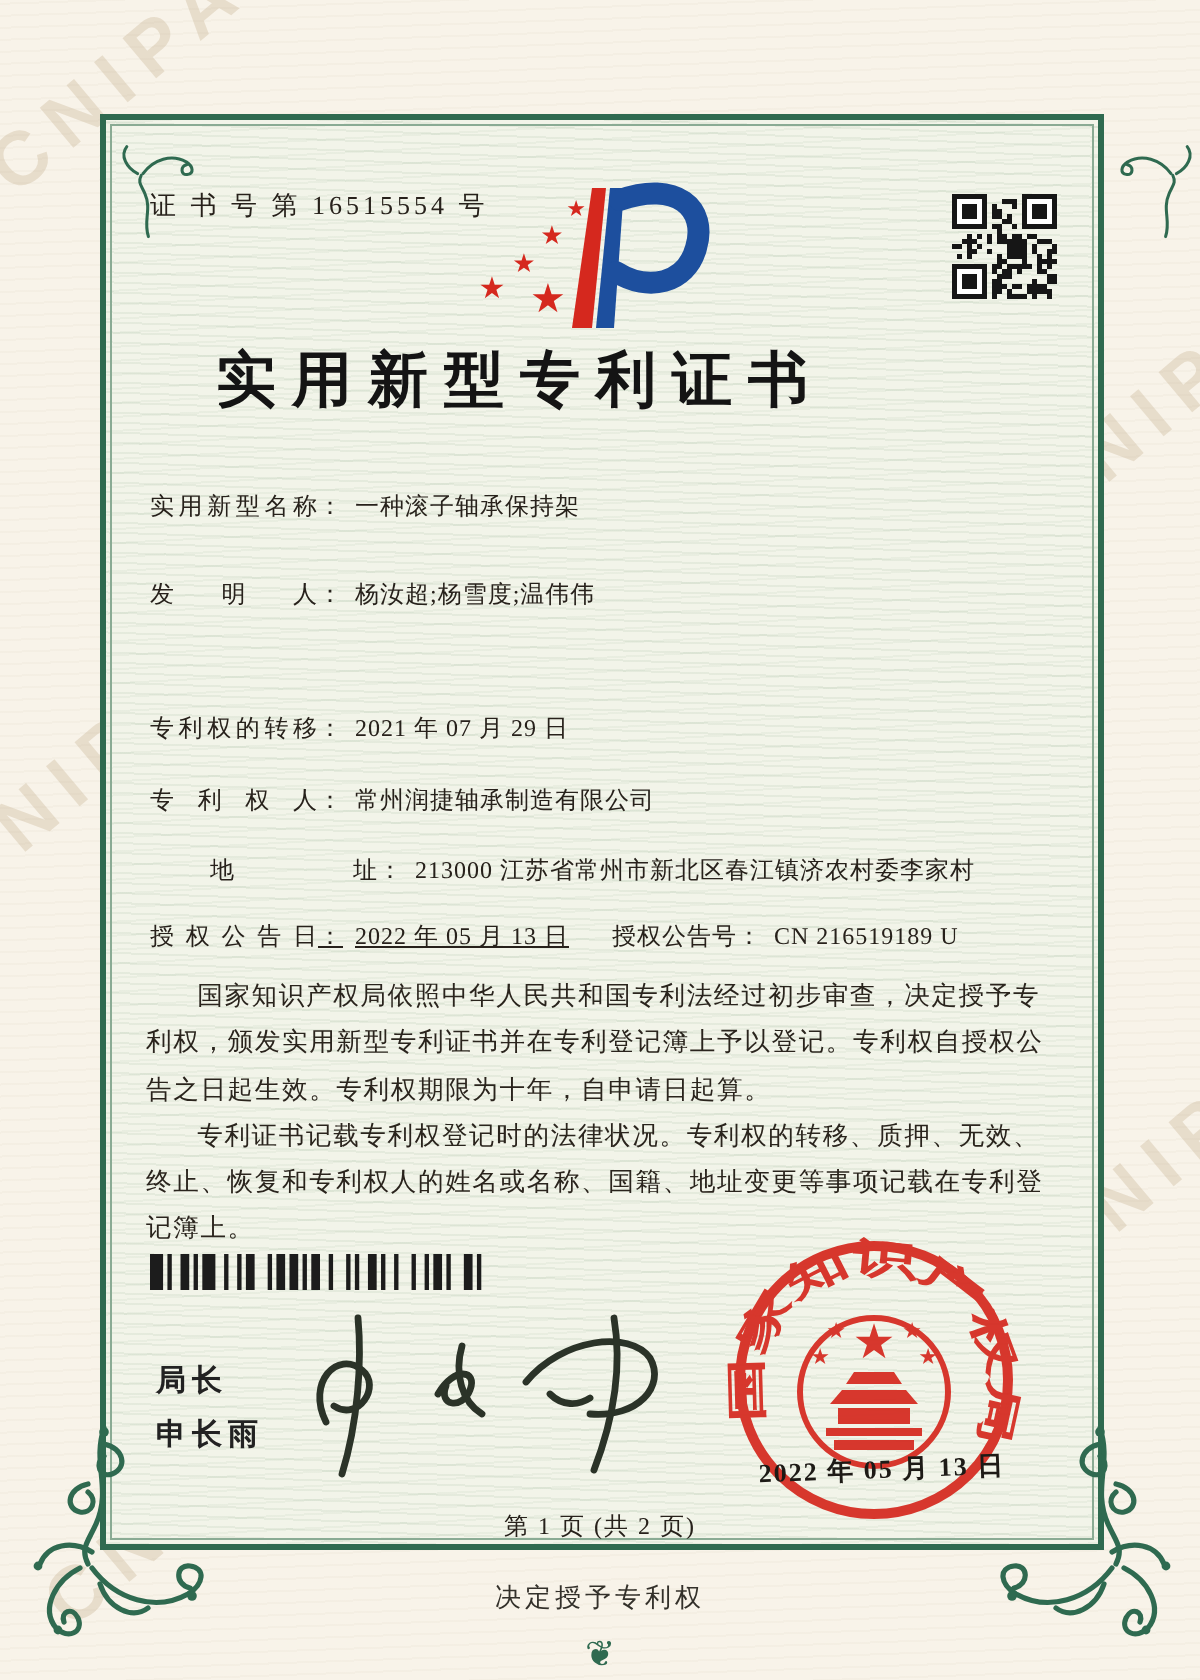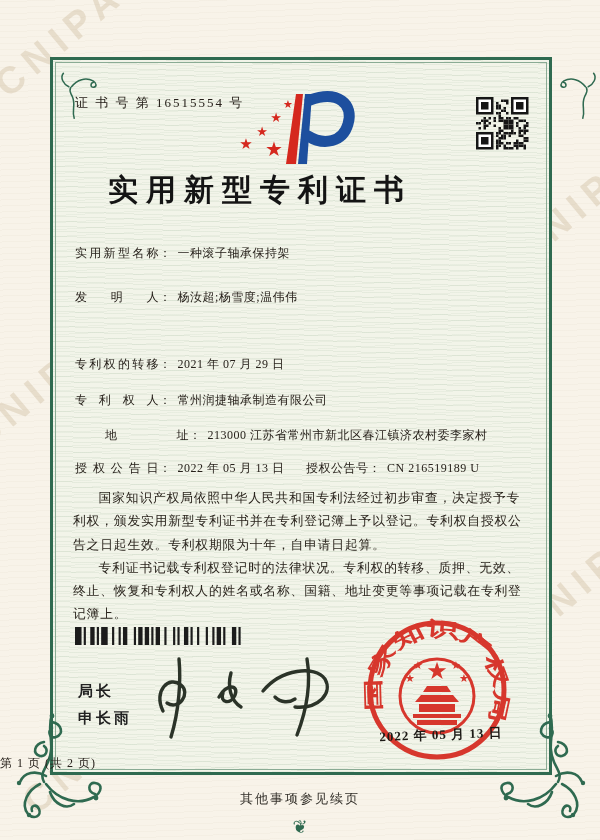--- a/index.html
+++ b/index.html
@@ -43,21 +43,21 @@
     position:absolute; left:78px; top:677px;
     font-family:"Liberation Sans","DejaVu Sans",sans-serif;
     font-size:15px; font-weight:600; letter-spacing:3px; line-height:27px; color:#222;
   }
   .signature{position:absolute; left:135px; top:653px;}
   .seal{position:absolute; left:363px; top:616px;}
   .seal-date{
     position:absolute; left:357px; top:726px; width:168px; text-align:center;
     font-size:13px; letter-spacing:1px; color:#1d1a16; transform:rotate(-2deg); font-weight:600;
   }
-  .page-num{position:absolute; left:0; top:755px; width:600px; font-size:12px; letter-spacing:1px;}
+  .page-num{position:absolute; left:0; top:755px; width:600px; text-align:center; font-size:12px; letter-spacing:1px;}
   .footer-note{position:absolute; left:0; top:790px; width:600px; text-align:center; font-size:13px; letter-spacing:2px; color:#33302a;}
   .bottom-orn{position:absolute; left:0; top:816px; width:600px; text-align:center; font-size:18px; color:#2f6a50;}
   .orn{position:absolute; pointer-events:none;}
   svg{display:block;}
 </style>
 </head>
 <body>
 
 <div class="page">
 
@@ -280,21 +280,21 @@
   </div>
   <div class="row" style="top:355px;">
     <span class="flabel">专利权的转移</span><span class="colon">：</span><span>2021 年 07 月 29 日</span>
   </div>
   <div class="row" style="top:391px;">
     <span class="flabel">专利权人</span><span class="colon">：</span><span>常州润捷轴承制造有限公司</span>
   </div>
   <div class="row" style="top:426px;margin-left:30px;">
     <span class="flabel">地址</span><span class="colon">：</span><span>213000 江苏省常州市新北区春江镇济农村委李家村</span>
   </div>
-  <div class="row" style="top:459px;">
+  <div class="row" style="top:459px;text-decoration:underline;">
     <span class="flabel">授权公告日</span><span class="colon">：</span><span>2022 年 05 月 13 日</span>
     <span class="col2">
       <span>授权公告号</span><span class="colon">：</span><span>CN 216519189 U</span>
     </span>
   </div>
 
   <div class="paras">
     <p>国家知识产权局依照中华人民共和国专利法经过初步审查，决定授予专利权，颁发实用新型专利证书并在专利登记簿上予以登记。专利权自授权公告之日起生效。专利权期限为十年，自申请日起算。</p>
     <p>专利证书记载专利权登记时的法律状况。专利权的转移、质押、无效、终止、恢复和专利权人的姓名或名称、国籍、地址变更等事项记载在专利登记簿上。</p>
   </div>
@@ -362,16 +362,16 @@
       <path d="M52,86 L96,86 L90,79 L58,79 Z"></path>
       <path d="M60,76 L88,76 L84,70 L64,70 Z"></path>
       <rect x="56" y="88" width="36" height="8"></rect>
       <rect x="50" y="98" width="48" height="4"></rect>
       <rect x="54" y="104" width="40" height="5"></rect>
     </g>
   </svg>
   <div class="seal-date">2022 年 05 月 13 日</div>
 
   <div class="page-num">第 1 页 (共 2 页)</div>
-  <div class="footer-note">其他事项参见续页</div>
+  <div class="footer-note">决定授予专利权</div>
   <div class="bottom-orn">❦</div>
 
 </div>
 
 </body></html>

